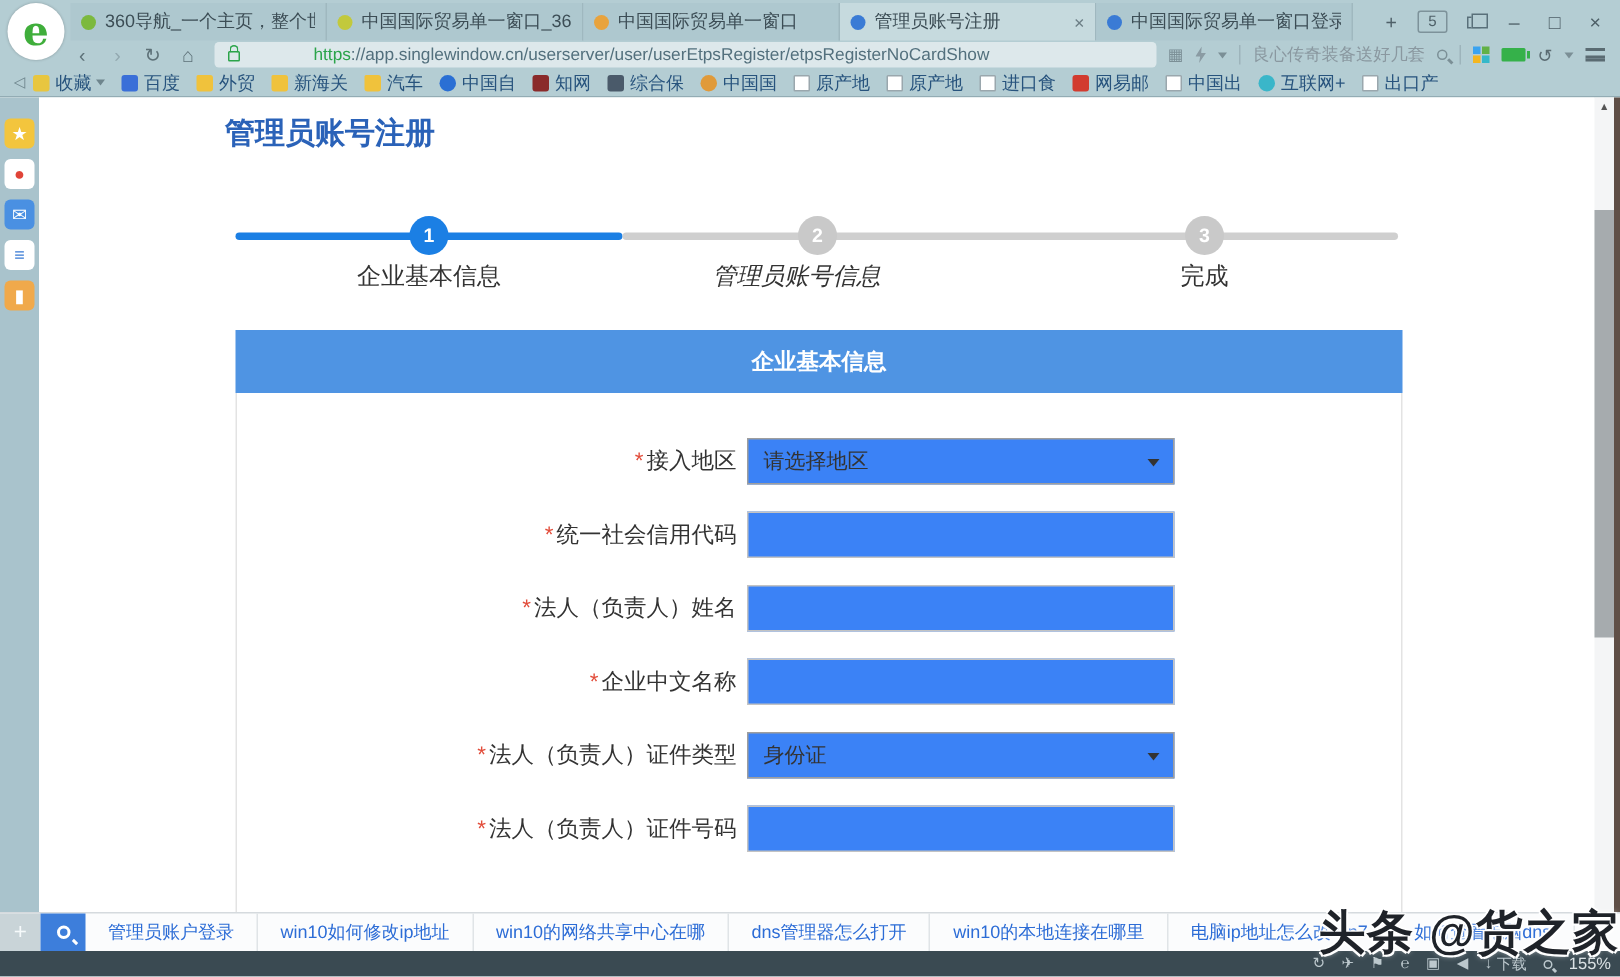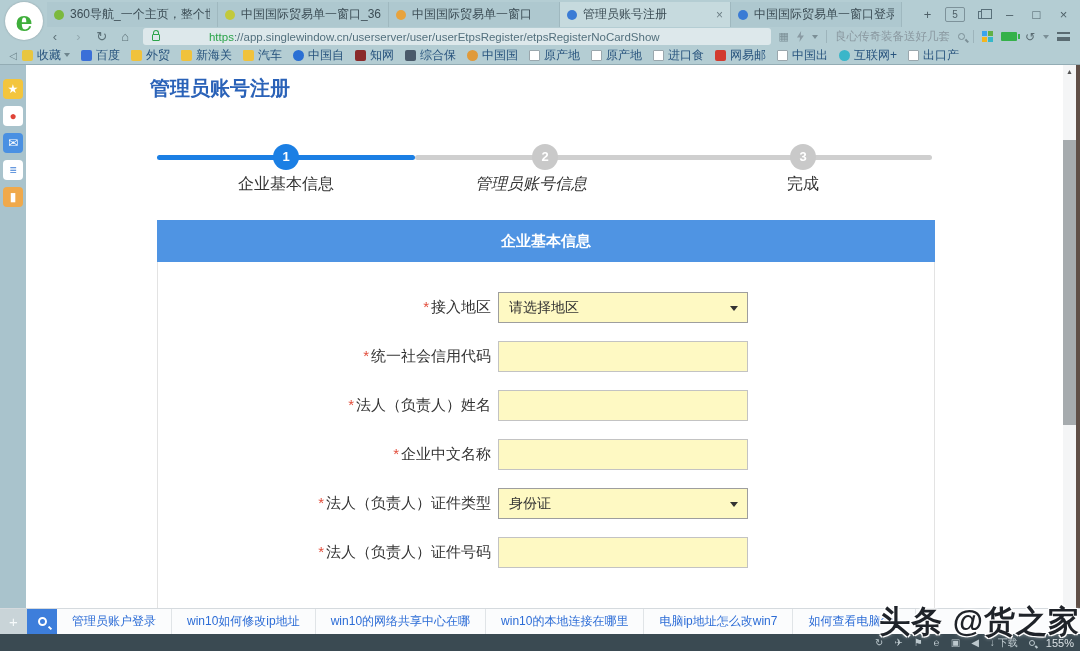--- a/index.html
+++ b/index.html
@@ -93,21 +93,21 @@
   .stepl { position:absolute; top:32px; width:200px; text-align:center; font-size:16px; color:#333; }
 
   .banner { position:absolute; left:131px; top:155px; width:778px; height:42px; background:#4f94e3;
             color:#fff; font-size:15px; font-weight:bold; display:flex; align-items:center; justify-content:center; }
   .panel { position:absolute; left:131px; top:197px; width:778px; height:372px;
            border:1px solid #e3e3e3; border-top:none; }
   .rows { position:absolute; left:131px; top:227px; width:778px; display:flex; flex-direction:column; gap:18px; }
   .frow { display:flex; align-items:center; height:31px; }
   .flabel { width:341px; text-align:right; font-size:15px; color:#333; padding-right:7px; white-space:nowrap; }
   .req { color:#e24c3a; margin-right:2px; }
-  .control { width:250px; height:31px; border:1px solid #c3c3c3; background:#fef9c3; display:flex;
+  .control { width:285px; height:31px; border:1px solid #c3c3c3; background:#3b82f6; display:flex;
              align-items:center; padding:0 10px; font-size:14px; color:#333; position:relative; }
   .control.sel { border-color:#9e9e9e; }
   .control input { width:100%; border:none; outline:none; font-size:14px; color:#333; background:transparent;
                    font-family:"Liberation Sans","DejaVu Sans",sans-serif; }
   .control input::placeholder { color:#b3b3b3; font-size:13px; }
   .selcaret { position:absolute; right:9px; top:13px; width:0; height:0;
               border-left:4px solid transparent; border-right:4px solid transparent; border-top:5px solid #333; }
 
   .scrollbar { position:absolute; right:4px; top:0; bottom:26px; width:13px; background:#f4f5f6; z-index:3; }
   .sb-up { height:14px; text-align:center; font-size:7px; color:#555; line-height:14px; }
@@ -356,20 +356,21 @@
 
   <div class="suggestbar">
     <div class="plus-seg">+</div>
     <div class="mag-seg">
         <span class="mw"></span>
       </div>
     <div id="slinks" style="display:flex">
         <span class="slink">管理员账户登录</span>
         <span class="slink">win10如何修改ip地址</span>
         <span class="slink">win10的网络共享中心在哪</span>
+        <span class="slink">dns管理器怎么打开</span>
         <span class="slink">win10的本地连接在哪里</span>
         <span class="slink">电脑ip地址怎么改win7</span>
         <span class="slink">如何查看电脑dns</span>
       </div>
   </div>
 </div>
 
 <div class="statusbar">
   <span id="sicons" style="display:flex">
       <span class="sic">↻</span>

